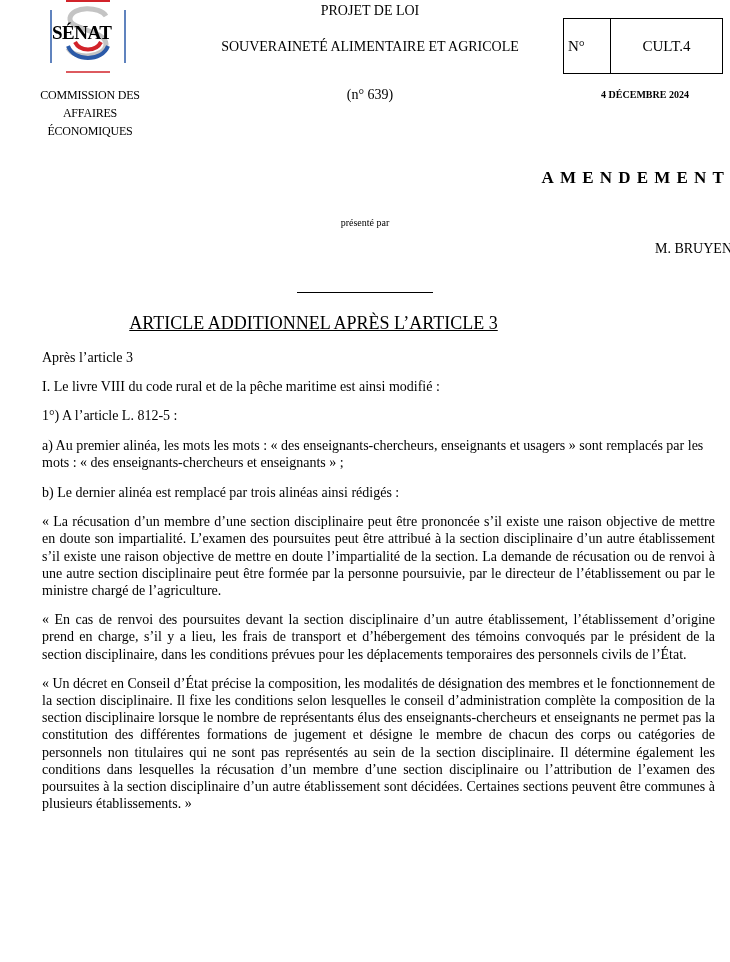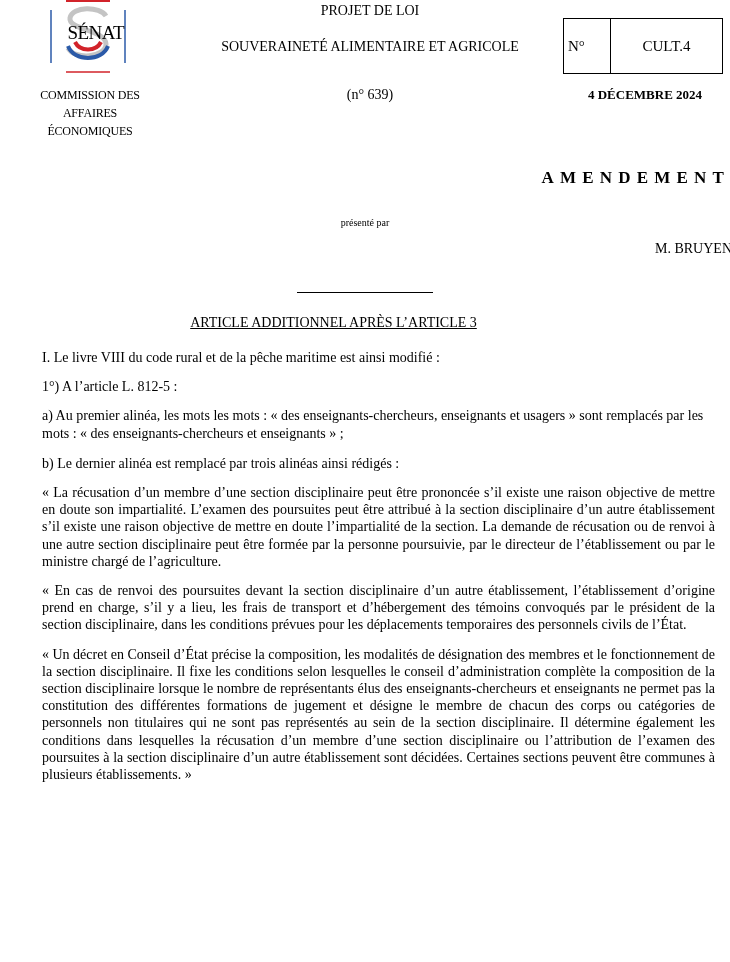--- a/index.html
+++ b/index.html
@@ -81,21 +81,21 @@
       justify-content: center;
       font-family: Liberation Serif, serif;
     }
     .date {
       position: absolute;
       left: 560px;
       top: 86px;
       width: 170px;
       text-align: center;
       font-weight: bold;
-      font-size: 13px;
+      font-size: 10px;
       line-height: 18px;
     }
 
     .amendement-title {
       position: absolute;
       left: 0;
       top: 167px;
       width: 730px;
       text-align: right;
       font-weight: bold;
@@ -122,23 +122,22 @@
       left: 297px;
       top: 292px;
       width: 136px;
       height: 0;
       border-top: 1px solid #000;
     }
     .article-head {
       position: absolute;
       left: 0; top: 314px; width: 627px;
       text-align: center;
-      font-size: 14px;
-      line-height: 18px;
-      padding-left: 20px;
+      font-size: 18px;
+      line-height: 18px;
     }
     .article-head span { text-decoration: underline; }
 
     .body-text {
       position: absolute;
       left: 42px;
       top: 349px;
       width: 673px;
       font-size: 14px;
       line-height: 17.2px;
@@ -164,21 +163,21 @@
       <line x1="77" y1="10" x2="77" y2="63" stroke="#2b5aa8" stroke-width="1.5"></line>
 
       <path d="M58 16 C 52 6, 24 6, 22 18 C 20 30, 58 30, 58 44 C 58 58, 26 60, 20 48" fill="none" stroke="#c4c4c4" stroke-width="5"></path>
 
       <path d="M20 46 C 26 62, 54 62, 60 46" fill="none" stroke="#2b5aa8" stroke-width="4"></path>
 
       <path d="M27 42 C 32 52, 48 52, 53 42" fill="none" stroke="#d2232a" stroke-width="4"></path>
 
       <line x1="18" y1="72" x2="62" y2="72" stroke="#d2232a" stroke-width="1.5"></line>
     </svg>
-    <div style="position:absolute;left:4px;top:22px;width:72px;text-align:right;font-size:19px;line-height:22px;letter-spacing:-0.5px;background:transparent;">SÉNAT</div>
+    <div style="position:absolute;left:4px;top:22px;width:72px;text-align:left;font-size:19px;line-height:22px;letter-spacing:-0.5px;background:transparent;font-weight:bold;">SÉNAT</div>
   </div>
 
   <div class="commission">
     <span>COMMISSION DES</span>
     <span>AFFAIRES</span>
     <span>ÉCONOMIQUES</span>
   </div>
 
   <div class="center-head">
     <div class="projet">PROJET DE LOI</div>
@@ -196,20 +195,21 @@
 
 <div class="amendement-title">AMENDEMENT</div>
 <div class="presente">présenté par</div>
 <div class="auteur">M. BRUYEN</div>
 <div class="separator"></div>
 <div class="article-head">
   <span>ARTICLE ADDITIONNEL APRÈS L’ARTICLE 3</span>
 </div>
 
 <div class="body-text">
+  <p class="short">Après l’article 3</p>
   <p class="short">I. Le livre VIII du code rural et de la pêche maritime est ainsi modifié :</p>
   <p class="short">1°) A l’article L. 812-5 :</p>
   <p class="short gap-a">a) Au premier alinéa, les mots les mots : « des enseignants-chercheurs, enseignants et usagers » sont remplacés par les mots : « des enseignants-chercheurs et enseignants » ;</p>
   <p class="short">b) Le dernier alinéa est remplacé par trois alinéas ainsi rédigés :</p>
   <p>« La récusation d’un membre d’une section disciplinaire peut être prononcée s’il existe une raison objective de mettre en doute son impartialité. L’examen des poursuites peut être attribué à la section disciplinaire d’un autre établissement s’il existe une raison objective de mettre en doute l’impartialité de la section. La demande de récusation ou de renvoi à une autre section disciplinaire peut être formée par la personne poursuivie, par le directeur de l’établissement ou par le ministre chargé de l’agriculture.</p>
   <p>« En cas de renvoi des poursuites devant la section disciplinaire d’un autre établissement, l’établissement d’origine prend en charge, s’il y a lieu, les frais de transport et d’hébergement des témoins convoqués par le président de la section disciplinaire, dans les conditions prévues pour les déplacements temporaires des personnels civils de l’État.</p>
   <p>« Un décret en Conseil d’État précise la composition, les modalités de désignation des membres et le fonctionnement de la section disciplinaire. Il fixe les conditions selon lesquelles le conseil d’administration complète la composition de la section disciplinaire lorsque le nombre de représentants élus des enseignants-chercheurs et enseignants ne permet pas la constitution des différentes formations de jugement et désigne le membre de chacun des corps ou catégories de personnels non titulaires qui ne sont pas représentés au sein de la section disciplinaire. Il détermine également les conditions dans lesquelles la récusation d’un membre d’une section disciplinaire ou l’attribution de l’examen des poursuites à la section disciplinaire d’un autre établissement sont décidées. Certaines sections peuvent être communes à plusieurs établissements. »</p>
 </div>
 
 </body></html>

